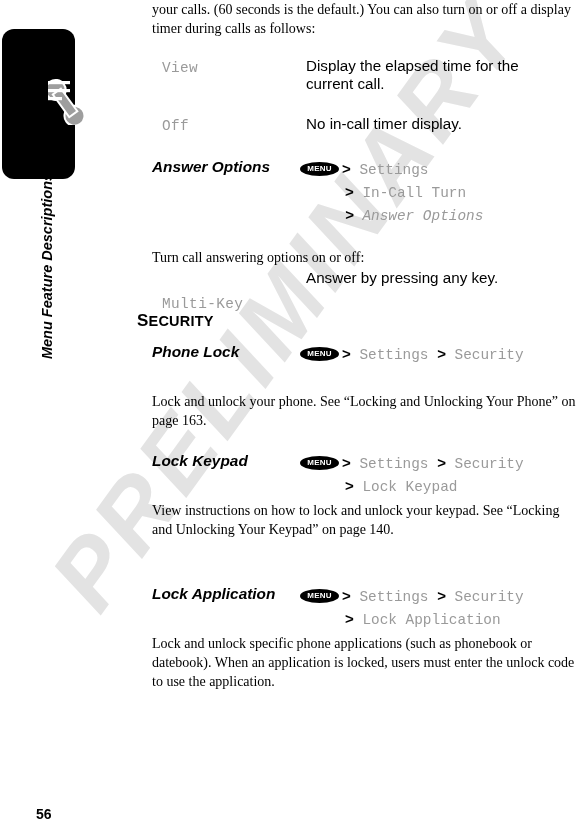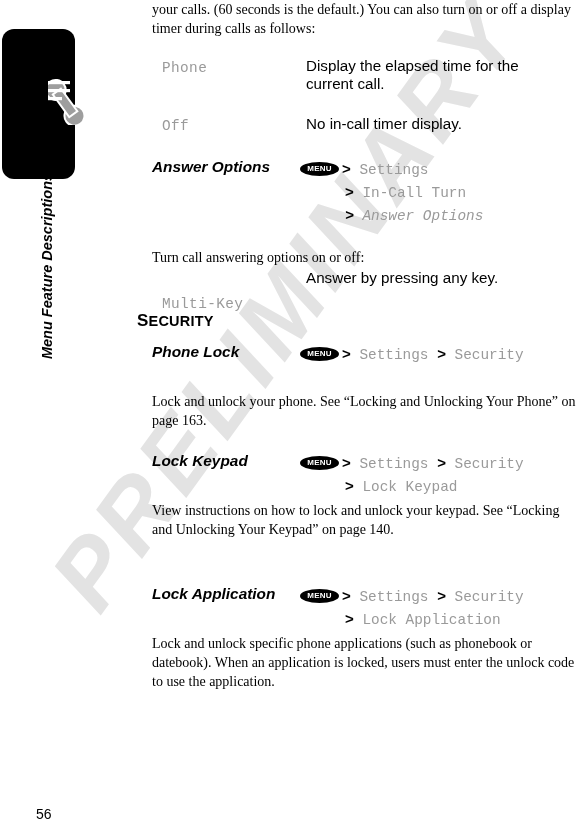--- a/index.html
+++ b/index.html
@@ -86,21 +86,21 @@
     color: #000000;
     text-align: center;
     white-space: nowrap;
     letter-spacing: 0px;
   }
   #page-number {
     position: absolute;
     left: 36px;
     top: 806px;
     font-family: "Liberation Sans", sans-serif;
-    font-weight: normal;
+    font-weight: bold;
     font-size: 14px;
     color: #000000;
   }
 
   
   #content {
     position: absolute;
     left: 140px;
     top: 0;
     width: 438px;
@@ -223,21 +223,21 @@
 
     <div id="vertical-title">Menu Feature Descriptions</div>
 
     <div id="page-number">56</div>
   </div>
 
   <div id="content">
 
     <div class="body-para" style="left:12px; top:0px; width:424px;">your calls. (60 seconds is the default.) You can also turn on or off a display timer during calls as follows:</div>
 
-    <div class="term-mono" style="left:22px; top:60px;">Phone</div>
+    <div class="term-mono" style="left:22px; top:60px;">View</div>
     <div class="term-def" style="left:166px; top:57px; width:260px;">Display the elapsed time for the current call.</div>
 
     <div class="term-mono" style="left:22px; top:118px;">Off</div>
     <div class="term-def" style="left:166px; top:115px; width:260px;">No in-call timer display.</div>
 
     <div class="feature-name" style="left:12px; top:158px;">Answer Options</div>
 
     <div class="nav-block" style="left:160px; top:158px;">
       <div class="nav-line">
         <span class="menu-key"><span>MENU</span></span><span class="nav-gt">&gt;</span>

